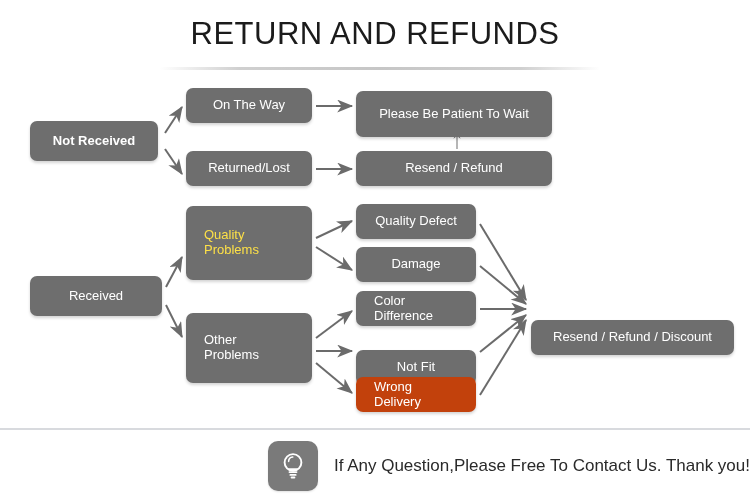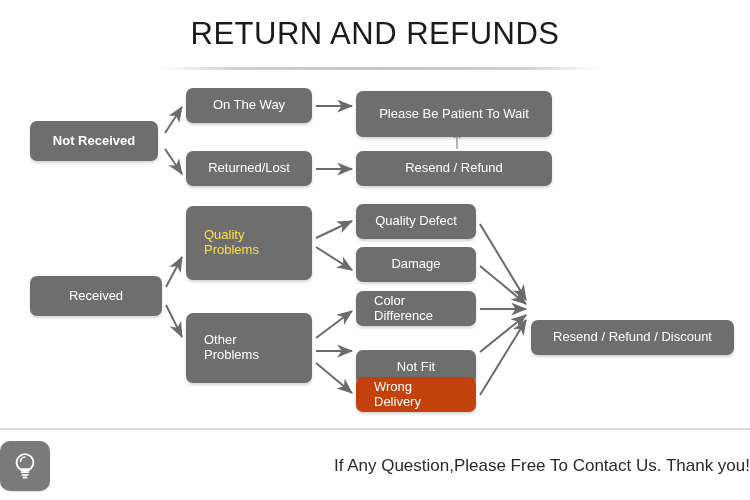--- a/index.html
+++ b/index.html
@@ -85,21 +85,21 @@
     background: #d8dade;
   }
   .footer {
     position: absolute;
     left: 0;
     top: 437px;
     width: 750px;
     height: 58px;
     display: flex;
     align-items: center;
-    justify-content: space-between;
+    justify-content: flex-end;
   }
   .bulb-badge {
     width: 50px;
     height: 50px;
     border-radius: 10px;
     background: #7a7a7a;
     display: flex;
     align-items: center;
     justify-content: center;
     flex: 0 0 auto;

